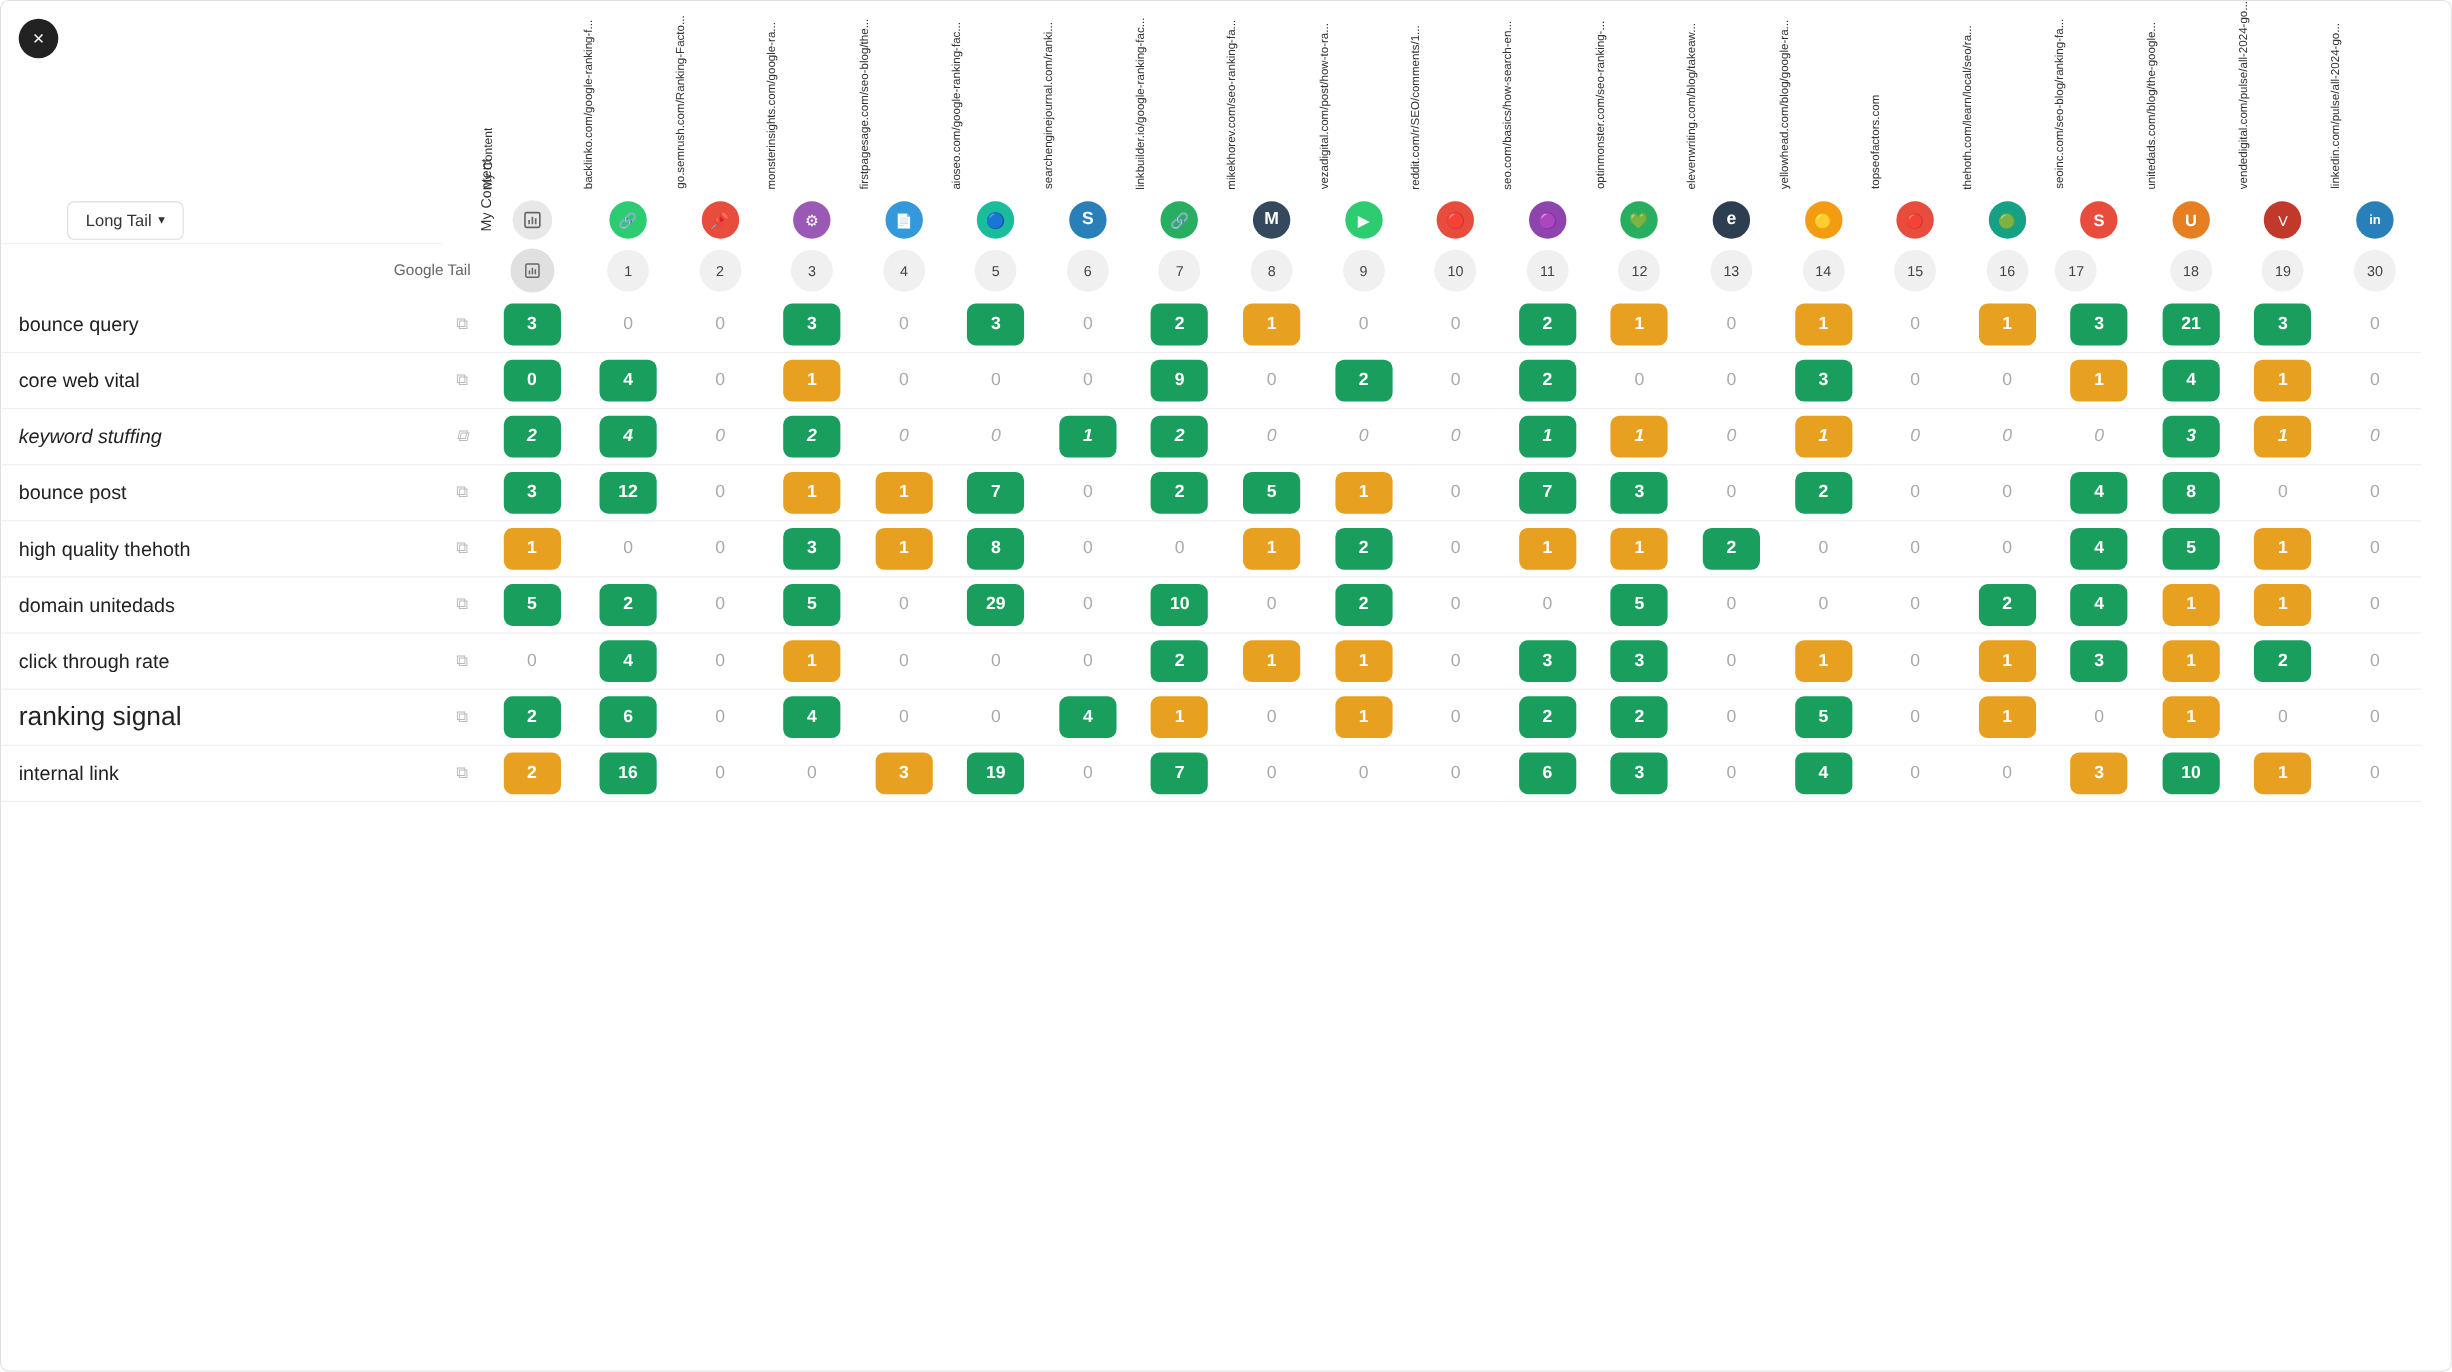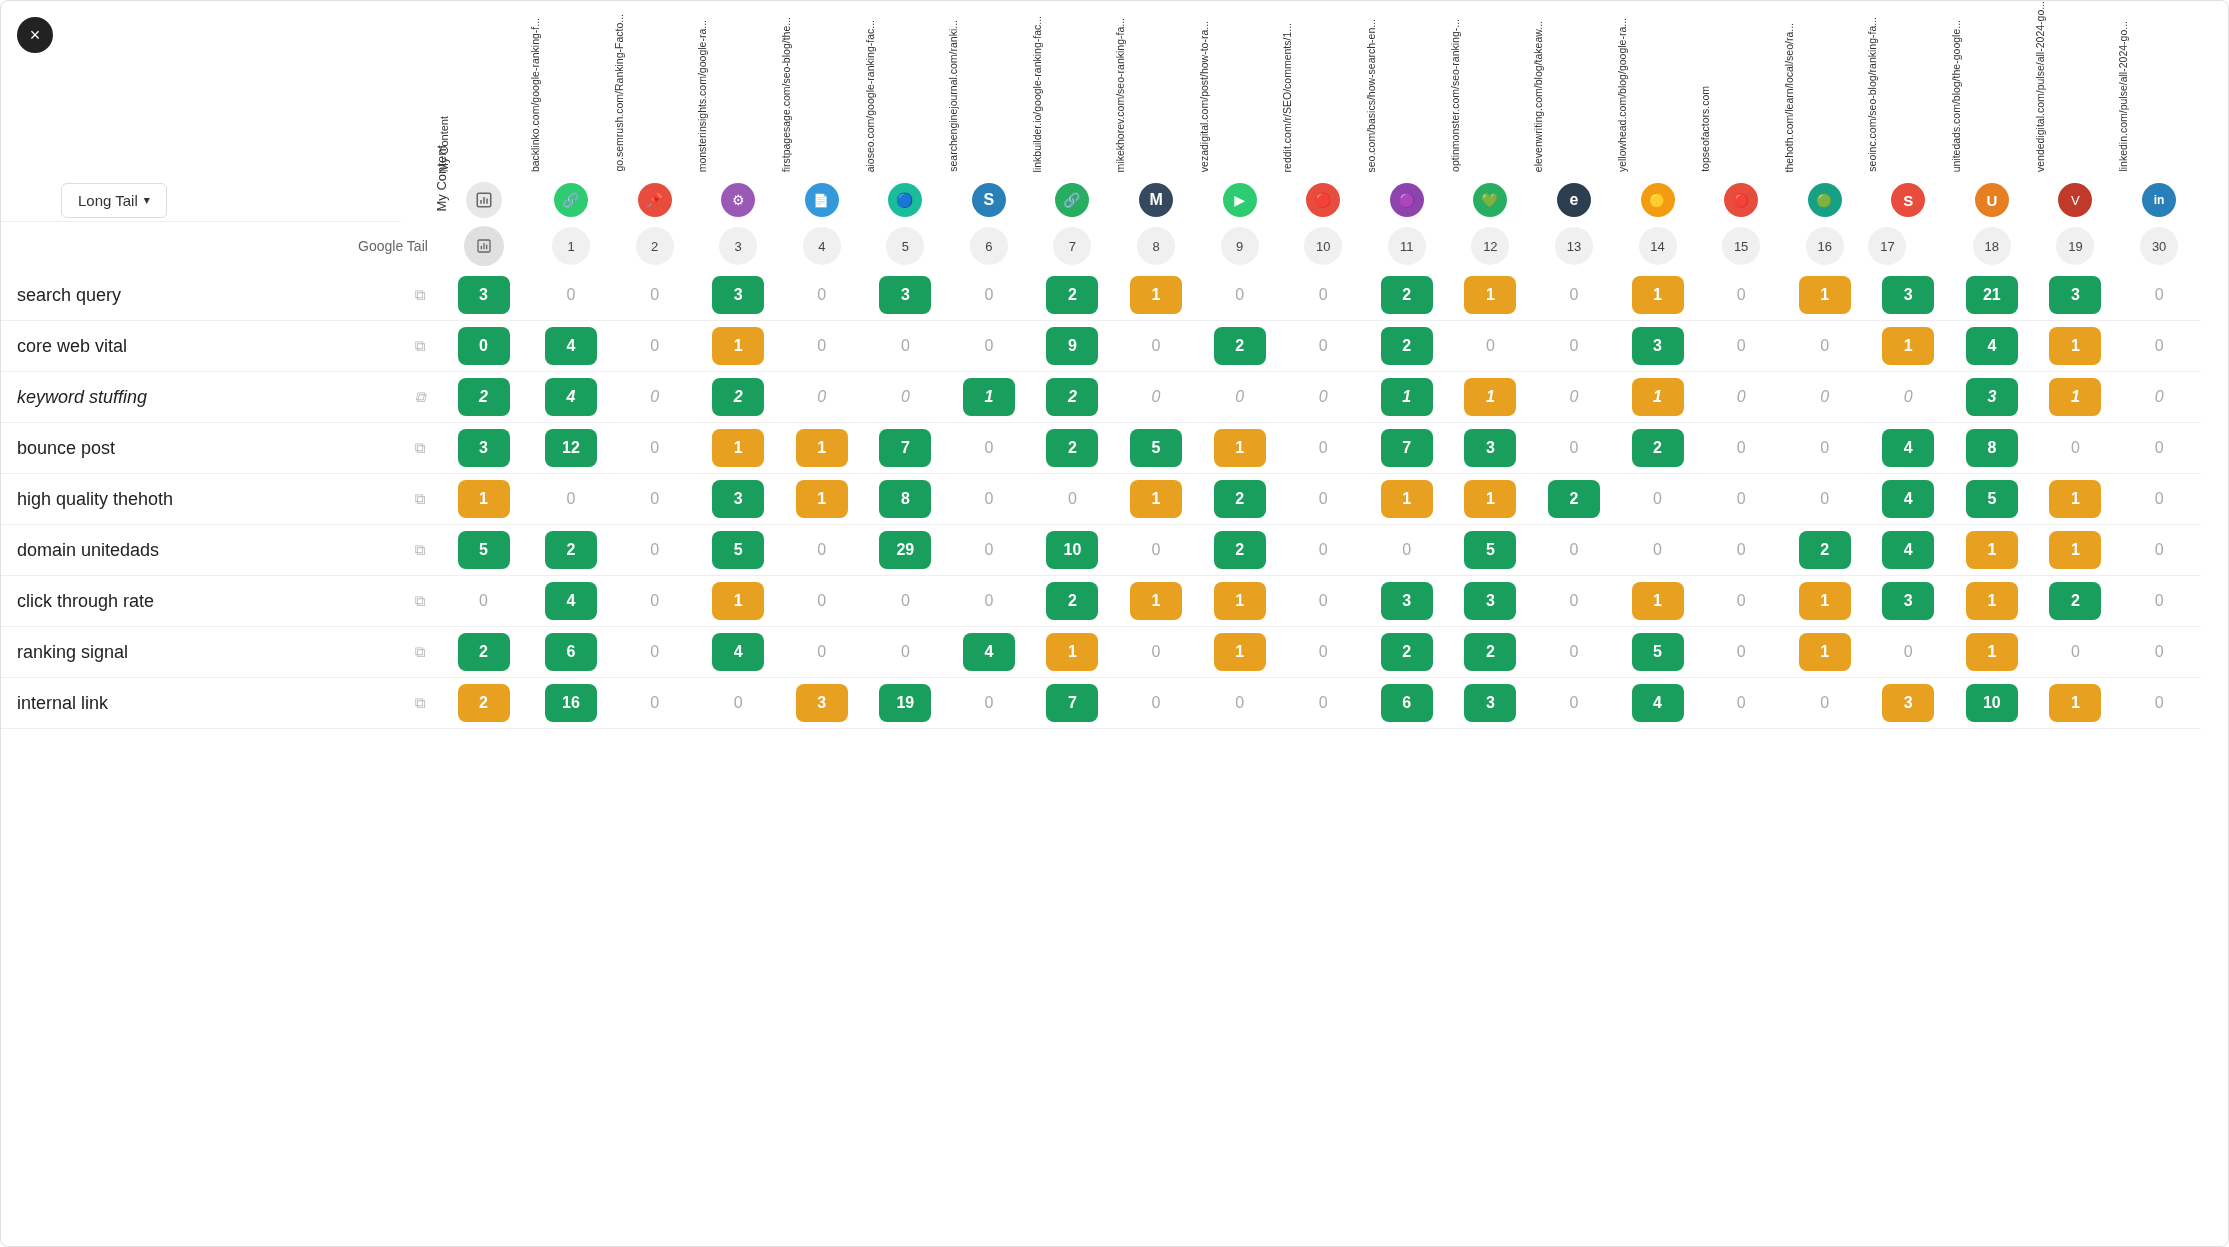--- a/index.html
+++ b/index.html
@@ -258,21 +258,21 @@
             <td style="text-align:center;padding:4px 2px;"><span class="rank-badge">16</span></td>
             <td style="text-align:left;padding:4px 2px;"><span class="rank-badge">17</span></td>
             <td style="text-align:center;padding:4px 2px;"><span class="rank-badge">18</span></td>
             <td style="text-align:center;padding:4px 2px;"><span class="rank-badge">19</span></td>
             <td style="text-align:center;padding:4px 2px;"><span class="rank-badge">30</span></td>
           </tr>
         </thead>
 
         <tbody id="data-rows">
         <tr style="border-bottom: 1px solid rgb(238, 238, 238);">
-              <td style="padding: 8px 4px 8px 16px; vertical-align: middle; width: 360px; min-width: 360px;"><span style="font-size:18px;color:#222;font-weight:400;">search query</span></td>
+              <td style="padding: 8px 4px 8px 16px; vertical-align: middle; width: 360px; min-width: 360px;"><span style="font-size:18px;color:#222;font-weight:400;">bounce query</span></td>
               <td style="width: 32px; min-width: 32px; text-align: center; vertical-align: middle; padding: 2px;"><span style="color:#bbb;font-size:15px;cursor:pointer;">⧉</span></td>
               <td style="text-align: center; padding: 6px 3px; vertical-align: middle;"><span style="display:inline-flex;align-items:center;justify-content:center;width:52px;height:38px;border-radius:8px;background:#1a9e5e;color:#fff;font-size:16px;font-weight:600;">3</span></td>
               <td style="text-align: center; padding: 6px 3px; vertical-align: middle;"><span style="display:inline-flex;align-items:center;justify-content:center;width:52px;height:38px;border-radius:8px;background:transparent;color:#aaa;font-size:16px;font-weight:400;">0</span></td>
               <td style="text-align: center; padding: 6px 3px; vertical-align: middle;"><span style="display:inline-flex;align-items:center;justify-content:center;width:52px;height:38px;border-radius:8px;background:transparent;color:#aaa;font-size:16px;font-weight:400;">0</span></td>
               <td style="text-align: center; padding: 6px 3px; vertical-align: middle;"><span style="display:inline-flex;align-items:center;justify-content:center;width:52px;height:38px;border-radius:8px;background:#1a9e5e;color:#fff;font-size:16px;font-weight:600;">3</span></td>
               <td style="text-align: center; padding: 6px 3px; vertical-align: middle;"><span style="display:inline-flex;align-items:center;justify-content:center;width:52px;height:38px;border-radius:8px;background:transparent;color:#aaa;font-size:16px;font-weight:400;">0</span></td>
               <td style="text-align: center; padding: 6px 3px; vertical-align: middle;"><span style="display:inline-flex;align-items:center;justify-content:center;width:52px;height:38px;border-radius:8px;background:#1a9e5e;color:#fff;font-size:16px;font-weight:600;">3</span></td>
               <td style="text-align: center; padding: 6px 3px; vertical-align: middle;"><span style="display:inline-flex;align-items:center;justify-content:center;width:52px;height:38px;border-radius:8px;background:transparent;color:#aaa;font-size:16px;font-weight:400;">0</span></td>
               <td style="text-align: center; padding: 6px 3px; vertical-align: middle;"><span style="display:inline-flex;align-items:center;justify-content:center;width:52px;height:38px;border-radius:8px;background:#1a9e5e;color:#fff;font-size:16px;font-weight:600;">2</span></td>
               <td style="text-align: center; padding: 6px 3px; vertical-align: middle;"><span style="display:inline-flex;align-items:center;justify-content:center;width:52px;height:38px;border-radius:8px;background:#e8a020;color:#fff;font-size:16px;font-weight:600;">1</span></td>
@@ -433,21 +433,21 @@
               <td style="text-align: center; padding: 6px 3px; vertical-align: middle;"><span style="display:inline-flex;align-items:center;justify-content:center;width:52px;height:38px;border-radius:8px;background:transparent;color:#aaa;font-size:16px;font-weight:400;">0</span></td>
               <td style="text-align: center; padding: 6px 3px; vertical-align: middle;"><span style="display:inline-flex;align-items:center;justify-content:center;width:52px;height:38px;border-radius:8px;background:#e8a020;color:#fff;font-size:16px;font-weight:600;">1</span></td>
               <td style="text-align: center; padding: 6px 3px; vertical-align: middle;"><span style="display:inline-flex;align-items:center;justify-content:center;width:52px;height:38px;border-radius:8px;background:transparent;color:#aaa;font-size:16px;font-weight:400;">0</span></td>
               <td style="text-align: center; padding: 6px 3px; vertical-align: middle;"><span style="display:inline-flex;align-items:center;justify-content:center;width:52px;height:38px;border-radius:8px;background:#e8a020;color:#fff;font-size:16px;font-weight:600;">1</span></td>
               <td style="text-align: center; padding: 6px 3px; vertical-align: middle;"><span style="display:inline-flex;align-items:center;justify-content:center;width:52px;height:38px;border-radius:8px;background:#1a9e5e;color:#fff;font-size:16px;font-weight:600;">3</span></td>
               <td style="text-align: center; padding: 6px 3px; vertical-align: middle;"><span style="display:inline-flex;align-items:center;justify-content:center;width:52px;height:38px;border-radius:8px;background:#e8a020;color:#fff;font-size:16px;font-weight:600;">1</span></td>
               <td style="text-align: center; padding: 6px 3px; vertical-align: middle;"><span style="display:inline-flex;align-items:center;justify-content:center;width:52px;height:38px;border-radius:8px;background:#1a9e5e;color:#fff;font-size:16px;font-weight:600;">2</span></td>
               <td style="text-align: center; padding: 6px 3px; vertical-align: middle;"><span style="display:inline-flex;align-items:center;justify-content:center;width:52px;height:38px;border-radius:8px;background:transparent;color:#aaa;font-size:16px;font-weight:400;">0</span></td>
             </tr>
             <tr style="border-bottom: 1px solid rgb(238, 238, 238);">
-              <td style="padding: 8px 4px 8px 16px; vertical-align: middle; width: 360px; min-width: 360px;"><span style="font-size:18px;color:#222;font-weight:400;">ranking signal</span></td>
+              <td style="padding: 8px 4px 8px 16px; vertical-align: middle; width: 360px; min-width: 360px;"><span style="font-size:24px;color:#222;font-weight:400;">ranking signal</span></td>
               <td style="width: 32px; min-width: 32px; text-align: center; vertical-align: middle; padding: 2px;"><span style="color:#bbb;font-size:15px;cursor:pointer;">⧉</span></td>
               <td style="text-align: center; padding: 6px 3px; vertical-align: middle;"><span style="display:inline-flex;align-items:center;justify-content:center;width:52px;height:38px;border-radius:8px;background:#1a9e5e;color:#fff;font-size:16px;font-weight:600;">2</span></td>
               <td style="text-align: center; padding: 6px 3px; vertical-align: middle;"><span style="display:inline-flex;align-items:center;justify-content:center;width:52px;height:38px;border-radius:8px;background:#1a9e5e;color:#fff;font-size:16px;font-weight:600;">6</span></td>
               <td style="text-align: center; padding: 6px 3px; vertical-align: middle;"><span style="display:inline-flex;align-items:center;justify-content:center;width:52px;height:38px;border-radius:8px;background:transparent;color:#aaa;font-size:16px;font-weight:400;">0</span></td>
               <td style="text-align: center; padding: 6px 3px; vertical-align: middle;"><span style="display:inline-flex;align-items:center;justify-content:center;width:52px;height:38px;border-radius:8px;background:#1a9e5e;color:#fff;font-size:16px;font-weight:600;">4</span></td>
               <td style="text-align: center; padding: 6px 3px; vertical-align: middle;"><span style="display:inline-flex;align-items:center;justify-content:center;width:52px;height:38px;border-radius:8px;background:transparent;color:#aaa;font-size:16px;font-weight:400;">0</span></td>
               <td style="text-align: center; padding: 6px 3px; vertical-align: middle;"><span style="display:inline-flex;align-items:center;justify-content:center;width:52px;height:38px;border-radius:8px;background:transparent;color:#aaa;font-size:16px;font-weight:400;">0</span></td>
               <td style="text-align: center; padding: 6px 3px; vertical-align: middle;"><span style="display:inline-flex;align-items:center;justify-content:center;width:52px;height:38px;border-radius:8px;background:#1a9e5e;color:#fff;font-size:16px;font-weight:600;">4</span></td>
               <td style="text-align: center; padding: 6px 3px; vertical-align: middle;"><span style="display:inline-flex;align-items:center;justify-content:center;width:52px;height:38px;border-radius:8px;background:#e8a020;color:#fff;font-size:16px;font-weight:600;">1</span></td>
               <td style="text-align: center; padding: 6px 3px; vertical-align: middle;"><span style="display:inline-flex;align-items:center;justify-content:center;width:52px;height:38px;border-radius:8px;background:transparent;color:#aaa;font-size:16px;font-weight:400;">0</span></td>

